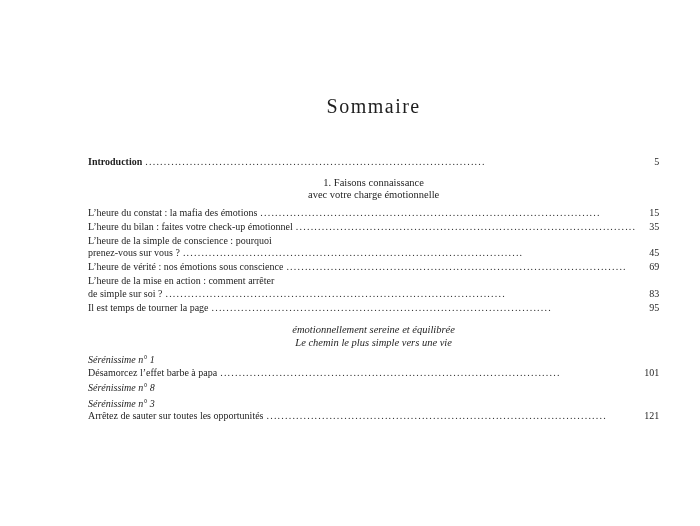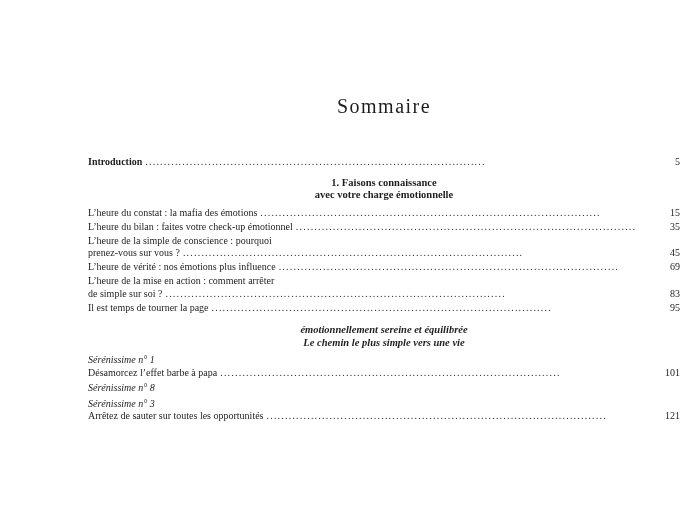--- a/index.html
+++ b/index.html
@@ -3,21 +3,21 @@
 <meta charset="utf-8">
 <style>
   * { box-sizing: border-box; }
   html, body { margin: 0; padding: 0; }
   body {
     width: 700px; height: 526px;
     background: #ffffff;
     font-family: "Liberation Serif", "DejaVu Serif", serif;
     color: #1e1e1e;
   }
-  .spread { display: flex; width: 700px; height: 526px; background: #ffffff; overflow: hidden; flex-direction: column; }
+  .spread { display: flex; width: 700px; height: 526px; background: #ffffff; overflow: hidden; }
   .col { flex: 0 0 350px; }
   .col-left  { padding: 95px 20px 0 88px; }
   .col-right { padding: 62px 62px 0 45px; }
 
   .title {
     font-size: 20px; font-weight: normal; letter-spacing: 1.5px;
     text-align: center; margin: 0 0 38px 0;
   }
 
   .toc { font-size: 10px; line-height: 12.5px; }
@@ -26,21 +26,21 @@
   .txt { white-space: nowrap; overflow: hidden; flex: 0 1 auto; }
   .cont { white-space: nowrap; overflow: hidden; }
   .leader { flex: 1 1 8px; min-width: 8px; overflow: hidden; white-space: nowrap; margin: 0 3px; color: #2a2a2a; }
   .leader::after {
     content: "............................................................................................";
     letter-spacing: 1.2px;
   }
   .pg { flex: 0 0 auto; min-width: 20px; text-align: right; }
 
   .bold { font-weight: bold; }
-  .sec { font-weight: bold; text-align: center; margin: 8px 0 5px; font-size: 10.5px; line-height: 12.5px; }
+  .sec { font-weight: normal; text-align: center; margin: 8px 0 5px; font-size: 10.5px; line-height: 12.5px; }
   .sec2 { margin-top: 10px; }
   .sec .sub { font-style: italic; }
   .grp { margin-top: 3px; }
   .slabel { font-style: italic; }
 </style>
 </head>
 <body>
 
 <div class="spread">
 
@@ -78,21 +78,21 @@
       <div class="entry">
         <div class="cont">L’heure de la simple de conscience : pourquoi</div>
         <span class="row">
             <span class="txt">prenez-vous sur vous ?</span>
             <span class="leader"></span>
             <span class="pg">45</span>
           </span>
       </div>
       <div class="entry">
         <span class="row">
-            <span class="txt">L’heure de vérité : nos émotions plus influence</span>
+            <span class="txt">L’heure de vérité : nos émotions sous conscience</span>
             <span class="leader"></span>
             <span class="pg">69</span>
           </span>
       </div>
       <div class="entry">
         <div class="cont">L’heure de la mise en action : comment arrêter</div>
         <span class="row">
             <span class="txt">de simple sur soi ?</span>
             <span class="leader"></span>
             <span class="pg">83</span>

